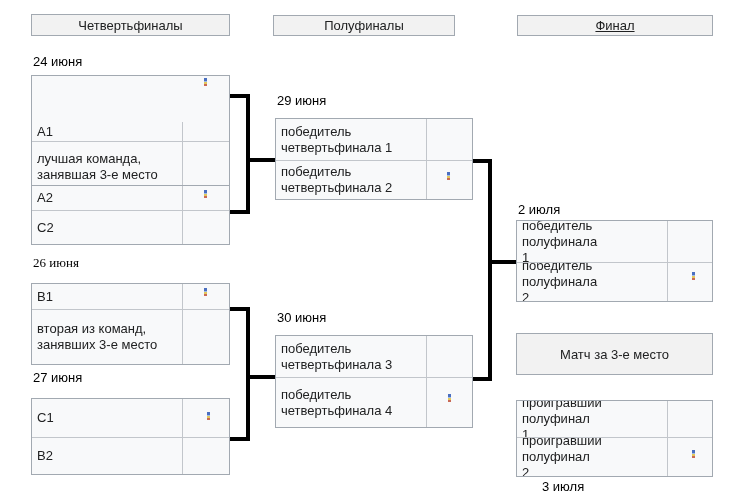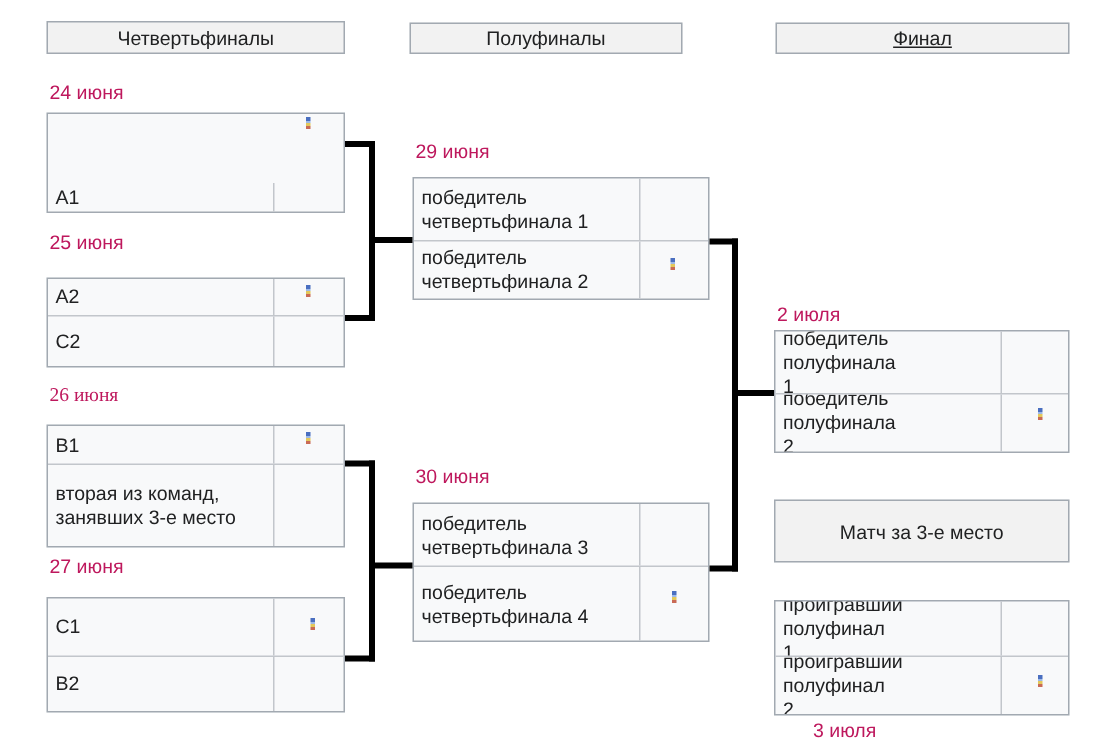--- a/index.html
+++ b/index.html
@@ -1,20 +1,20 @@
 <!DOCTYPE html>
 <html><head>
 <meta charset="utf-8">
 <style>
   html,body{margin:0;padding:0;background:#fff;}
   #stage{position:relative;width:730px;height:502px;background:#ffffff;overflow:hidden;
          font-family:"Liberation Sans", sans-serif;color:#202122;}
   .colhead{position:absolute;box-sizing:border-box;border:1px solid #a2a9b1;background:#f2f2f2;
            display:flex;align-items:center;justify-content:center;font-size:13px;color:#202122;}
-  .date{position:absolute;font-size:13px;color:#be185d;line-height:14px;white-space:nowrap;}
+  .date{position:absolute;font-size:13px;color:#000000;line-height:14px;white-space:nowrap;}
   .match{position:absolute;box-sizing:border-box;border:1px solid #a2a9b1;background:#f8f9fa;}
   .mrow{display:flex;box-sizing:border-box;}
   .mrow + .mrow{border-top:1px solid #c2c6cb;}
   .team{flex:1;display:flex;align-items:center;padding:1px 1px 1px 5px;font-size:13px;line-height:16px;
         white-space:pre-line;overflow:hidden;}
   .score{box-sizing:border-box;border-left:1px solid #c2c6cb;position:relative;}
   .qf .score{width:47px;}
   .sf .score{width:46px;}
   .fi .score{width:45px;}
   .bline{position:absolute;background:#000;}
@@ -44,20 +44,25 @@
   <div class="date" style="left:33px;top:256px;font-family:Liberation Serif, serif;">26 июня</div>
   <div class="date" style="left:33px;top:371px;">27 июня</div>
   <div class="date" style="left:277px;top:94px;">29 июня</div>
   <div class="date" style="left:277px;top:311px;">30 июня</div>
   <div class="date" style="left:518px;top:203px;">2 июля</div>
   <div class="date" style="left:542px;top:480px;">3 июля</div>
 
   <div class="match qf" style="left:31px;top:75px;width:199px;">
     <div class="mrow" style="height:19px;margin-top:46px;">
       <div class="team">A1</div>
+      <div class="score"></div>
+    </div>
+    <div class="mrow" style="height:51px;">
+      <div class="team">лучшая команда,
+занявшая 3-е место</div>
       <div class="score"></div>
     </div>
   </div>
 
   <div class="match qf" style="left:31px;top:185px;width:199px;">
     <div class="mrow" style="height:24px;">
       <div class="team">A2</div>
       <div class="score"></div>
     </div>
     <div class="mrow" style="height:34px;justify-content:center;">

